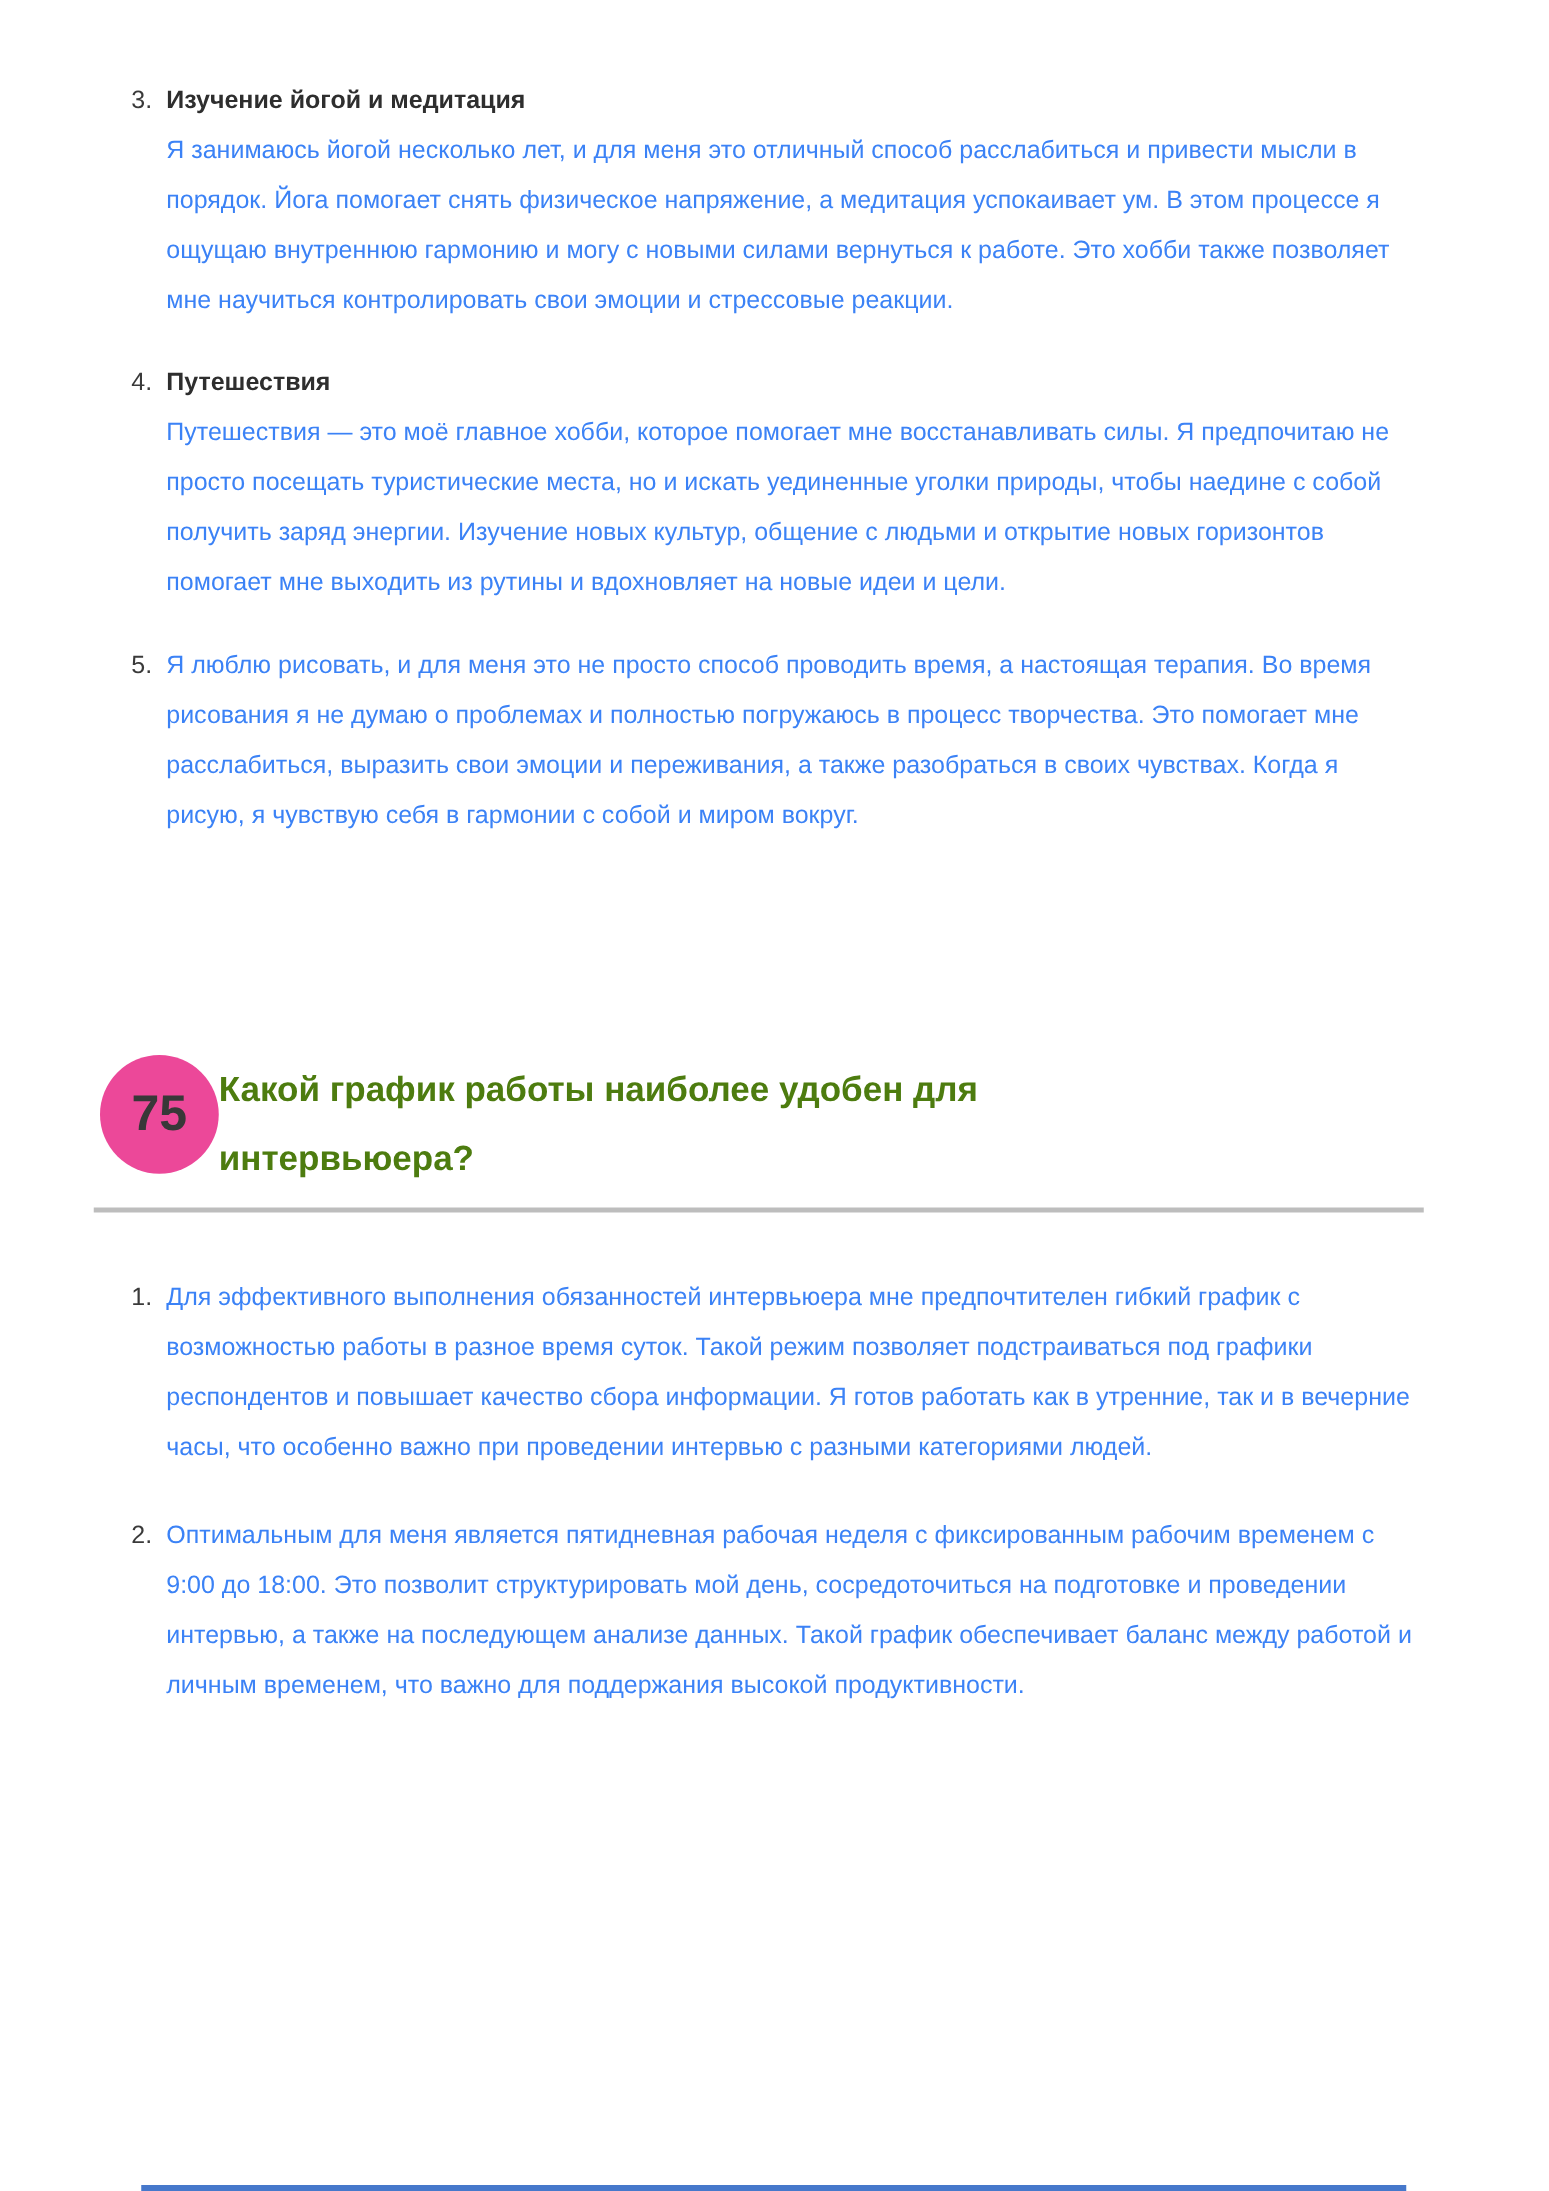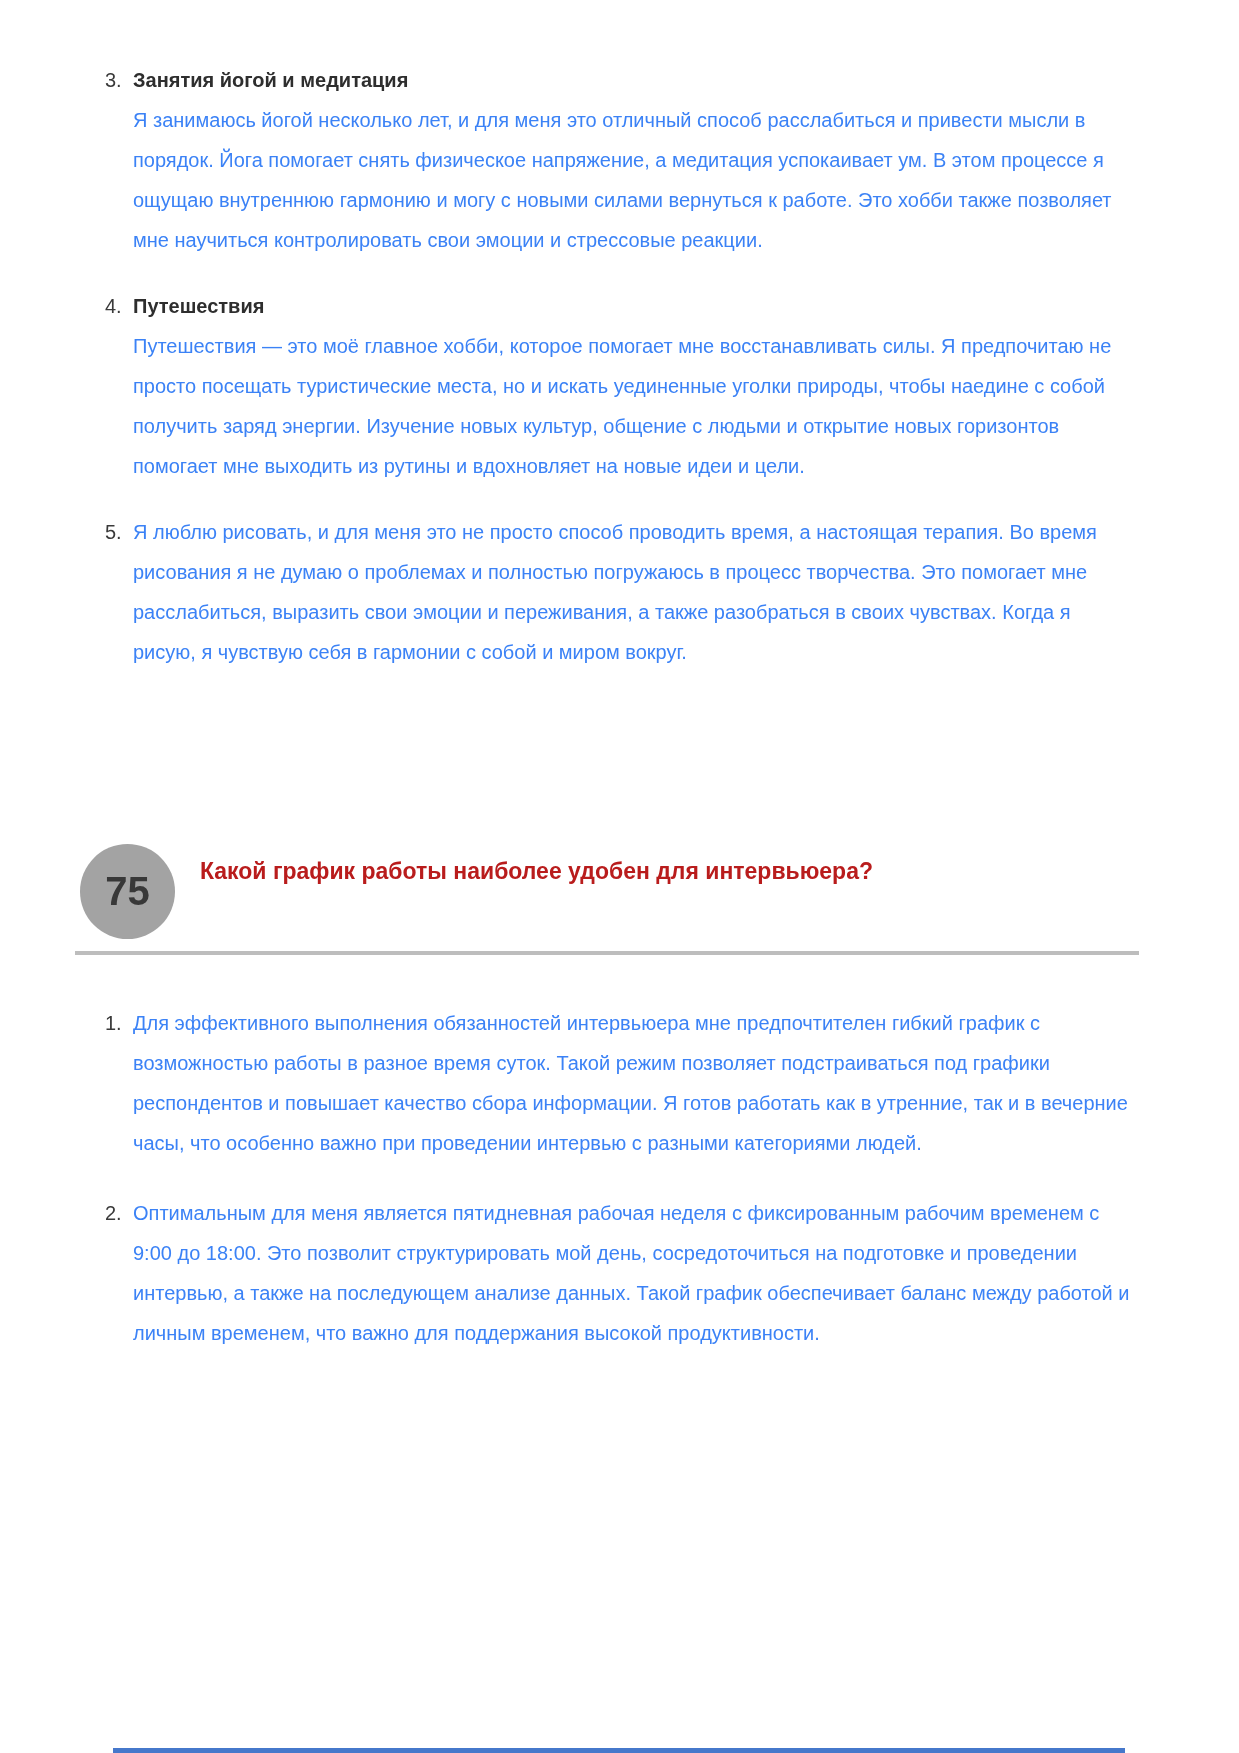--- a/index.html
+++ b/index.html
@@ -41,36 +41,35 @@
     display: flex;
     align-items: flex-start;
     margin-top: 172px;
     margin-left: -25px; 
   }
   .badge {
     flex: 0 0 95px;
     width: 95px;
     height: 95px;
     border-radius: 50%;
-    background: #a3a3a3;
+    background: #ec4899;
     display: flex;
     align-items: center;
     justify-content: center;
     font-size: 40px;
     font-weight: 700;
     color: #383838;
   }
   .q-title {
-    margin-left: 25px;
     margin-top: 0;
     max-width: 790px;
-    font-size: 23px;
+    font-size: 28px;
     line-height: 55px;
     font-weight: 700;
-    color: #b91c1c;
+    color: #4d7c0f;
   }
   .divider {
     width: 1064px;
     height: 4px;
     background: #bdbdbd;
     margin-top: 12px;
     margin-left: -30px;
   }
   .answers { margin-top: 48px; }
   .answers .list-item { margin-bottom: 30px; }
@@ -87,21 +86,21 @@
 </head>
 <body>
 
 <div class="page">
 
   <div class="list hobbies">
 
     <div class="list-item">
       <span class="num">3.</span>
       <div class="content">
-        <div class="item-title">Занятия йогой и медитация</div>
+        <div class="item-title">Изучение йогой и медитация</div>
         <div class="item-body">Я занимаюсь йогой несколько лет, и для меня это отличный способ расслабиться и привести мысли в порядок. Йога помогает снять физическое напряжение, а медитация успокаивает ум. В этом процессе я ощущаю внутреннюю гармонию и могу с новыми силами вернуться к работе. Это хобби также позволяет мне научиться контролировать свои эмоции и стрессовые реакции.</div>
       </div>
     </div>
 
     <div class="list-item">
       <span class="num">4.</span>
       <div class="content">
         <div class="item-title">Путешествия</div>
         <div class="item-body">Путешествия — это моё главное хобби, которое помогает мне восстанавливать силы. Я предпочитаю не просто посещать туристические места, но и искать уединенные уголки природы, чтобы наедине с собой получить заряд энергии. Изучение новых культур, общение с людьми и открытие новых горизонтов помогает мне выходить из рутины и вдохновляет на новые идеи и цели.</div>
       </div>

